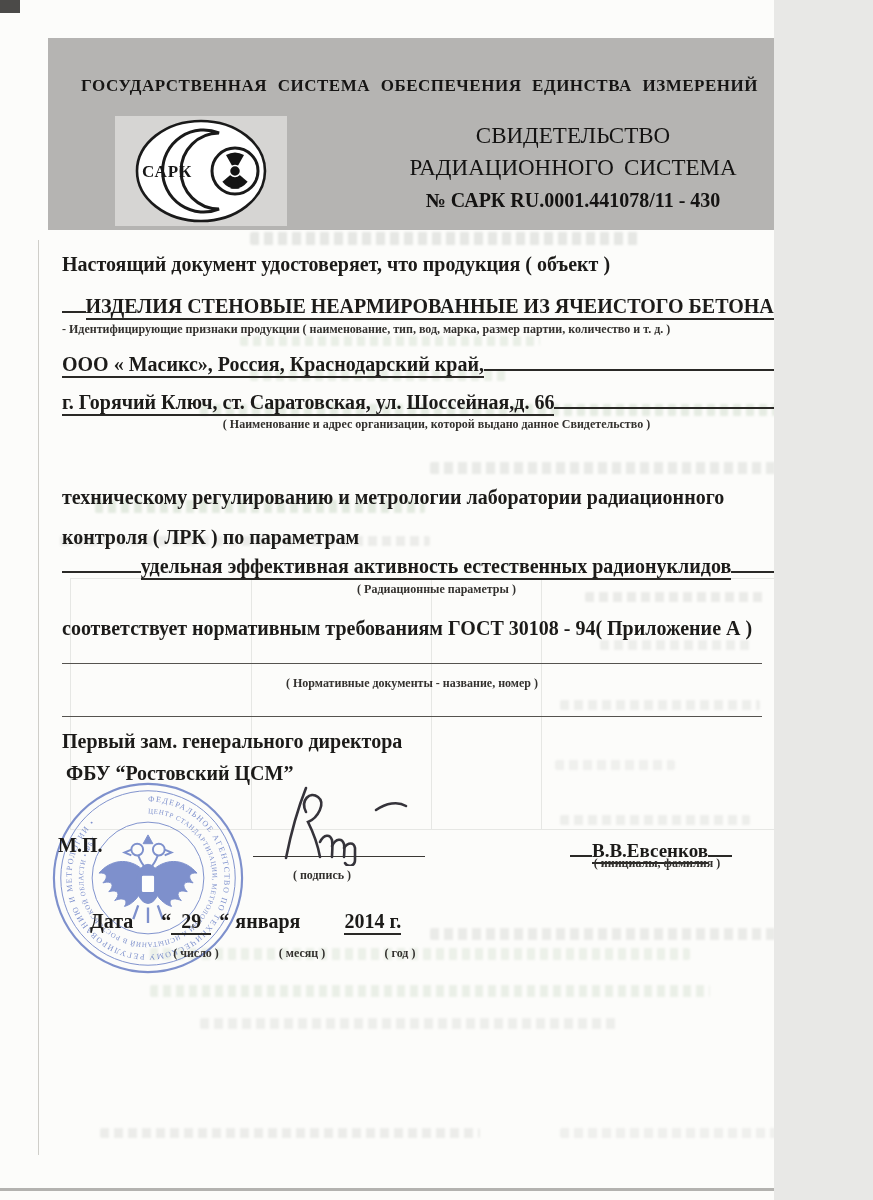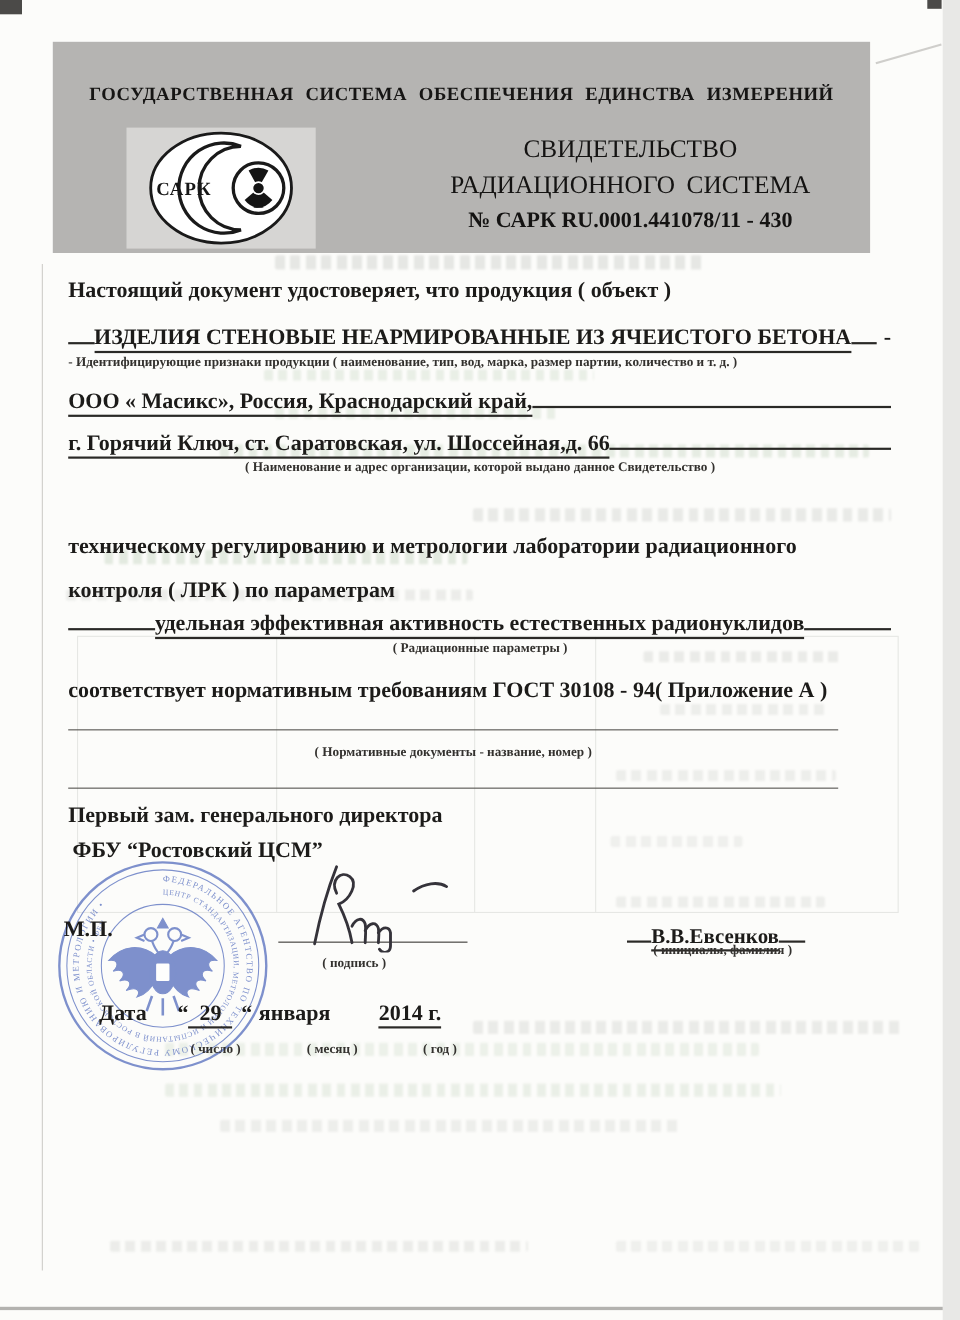--- a/index.html
+++ b/index.html
@@ -1,16 +1,16 @@
 <!DOCTYPE html>
 <html><head>
 <meta charset="utf-8">
 <style>
   html,body{margin:0;padding:0;background:#e8e8e6;}
-  .page{position:relative;width:857px;height:1200px;background:#fcfcfa;overflow:hidden;
+  .page{position:relative;width:774px;height:1200px;background:#fcfcfa;overflow:hidden;
         font-family:"Liberation Serif","DejaVu Serif",serif;color:#1c1b19;}
   .abs{position:absolute;}
   
   .corner-mark{background:#4b4a48;}
   .bottom-edge{left:0;top:1188px;width:873px;height:3px;background:#b3b2af;}
   .left-edge{left:38px;top:240px;width:1px;height:915px;background:#cfcec9;}
   .diag-mark{left:795px;top:48px;width:62px;height:2px;background:#a9a8a4;opacity:.55;transform:rotate(-16deg);}
   
   .band{left:48px;top:38px;width:743px;height:192px;background:#b5b4b2;}
   .gsi{position:absolute;left:0;top:38px;width:100%;text-align:center;font-size:17px;font-weight:bold;

